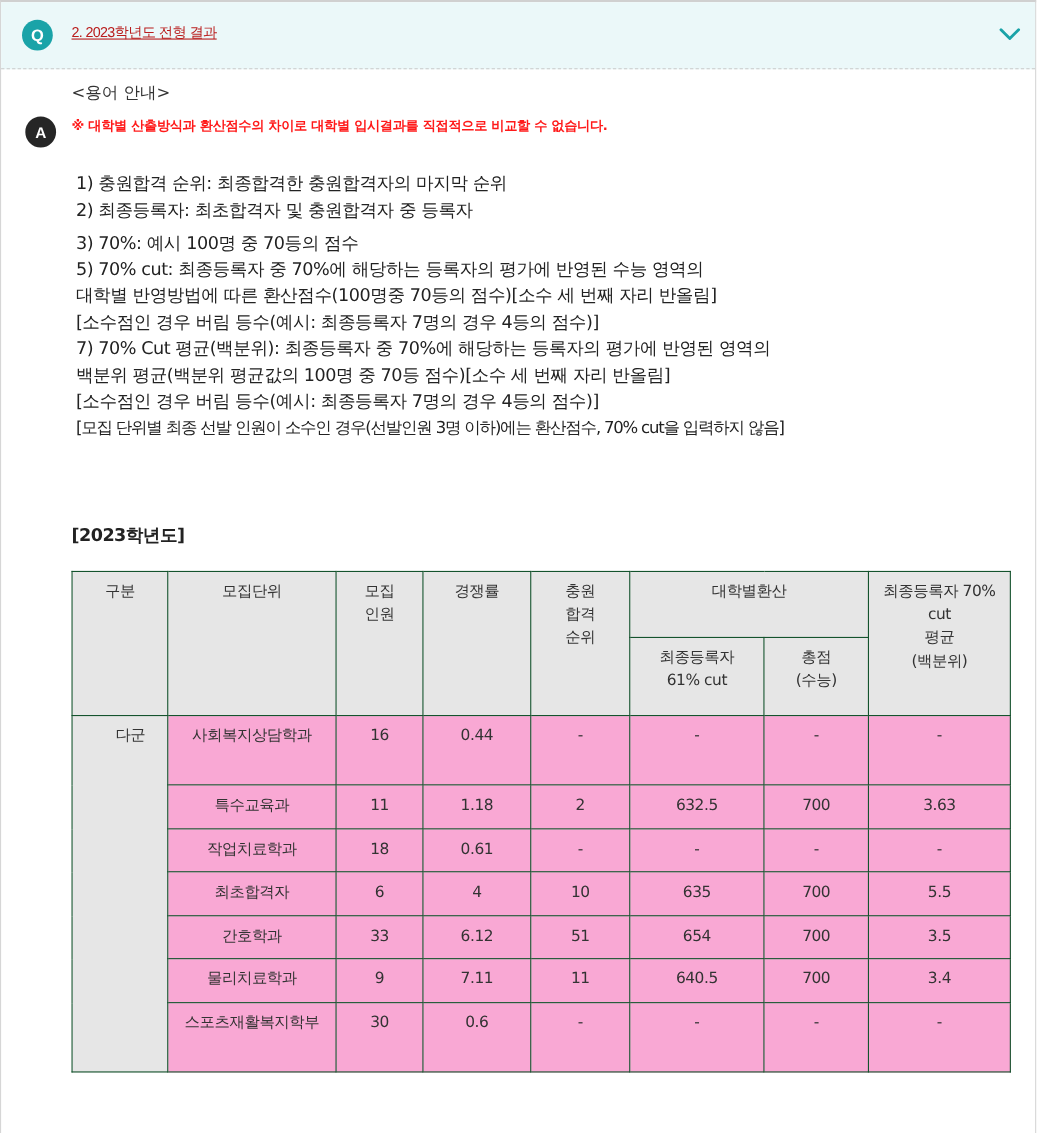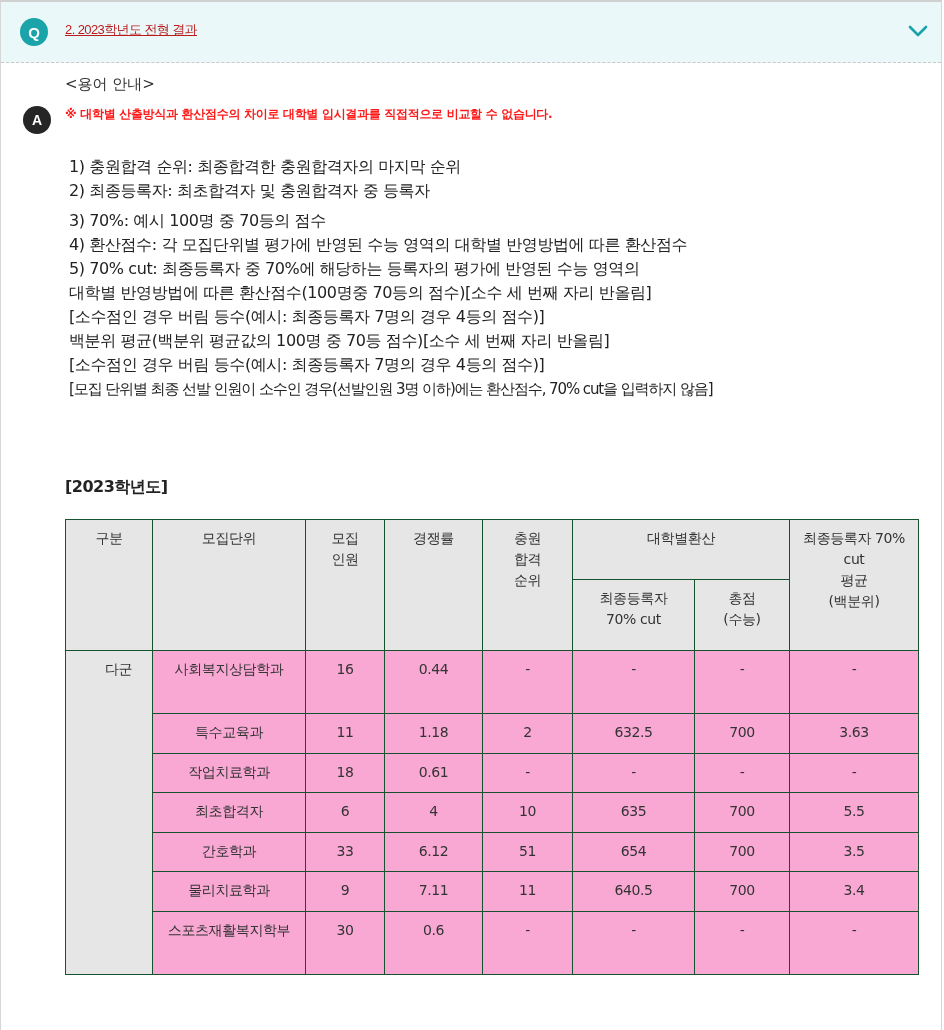--- a/index.html
+++ b/index.html
@@ -78,24 +78,24 @@
 
   <div class="guide-title">&lt;용어 안내&gt;</div>
   <div class="abadge">A</div>
   <div class="warning">※ 대학별 산출방식과 환산점수의 차이로 대학별 입시결과를 직접적으로 비교할 수 없습니다.</div>
 
   <div class="terms">
     <div class="ln">1) 충원합격 순위: 최종합격한 충원합격자의 마지막 순위</div>
     <div class="ln">2) 최종등록자: 최초합격자 및 충원합격자 중 등록자</div>
     <div class="gap"></div>
     <div class="ln">3) 70%: 예시 100명 중 70등의 점수</div>
-    <div class="ln">4) 환산점수: 각 모집단위별 평가에 반영된 수능 영역의 대학별 반영방법에 따른 환산점수</div>
     <div class="ln">5) 70% cut: 최종등록자 중 70%에 해당하는 등록자의 평가에 반영된 수능 영역의</div>
     <div class="ln">대학별 반영방법에 따른 환산점수(100명중 70등의 점수)[소수 세 번째 자리 반올림]</div>
     <div class="ln">[소수점인 경우 버림 등수(예시: 최종등록자 7명의 경우 4등의 점수)]</div>
+    <div class="ln">7) 70% Cut 평균(백분위): 최종등록자 중 70%에 해당하는 등록자의 평가에 반영된 영역의</div>
     <div class="ln">백분위 평균(백분위 평균값의 100명 중 70등 점수)[소수 세 번째 자리 반올림]</div>
     <div class="ln">[소수점인 경우 버림 등수(예시: 최종등록자 7명의 경우 4등의 점수)]</div>
     <div class="ln narrow">[모집 단위별 최종 선발 인원이 소수인 경우(선발인원 3명 이하)에는 환산점수, 70% cut을 입력하지 않음]</div>
   </div>
 
   <div class="year-label">[2023학년도]</div>
 
   <table class="results">
     <colgroup>
       <col style="width:87px">
@@ -118,21 +118,21 @@
 합격
 순위</span></th>
         <th colspan="2"><span>대학별환산</span></th>
         <th rowspan="2" style="white-space:pre-line"><span>최종등록자 70%
 cut
 평균
 (백분위)</span></th>
       </tr>
       <tr style="height:71px">
         <th style="white-space:pre-line"><span>최종등록자
-70% cut</span></th>
+61% cut</span></th>
         <th style="white-space:pre-line"><span>총점
 (수능)</span></th>
       </tr>
     </thead>
     <tbody>
       <tr style="height:63px">
         <td rowspan="7" class="group">다군</td>
         <td>사회복지상담학과</td>
         <td>16</td>
         <td>0.44</td>

